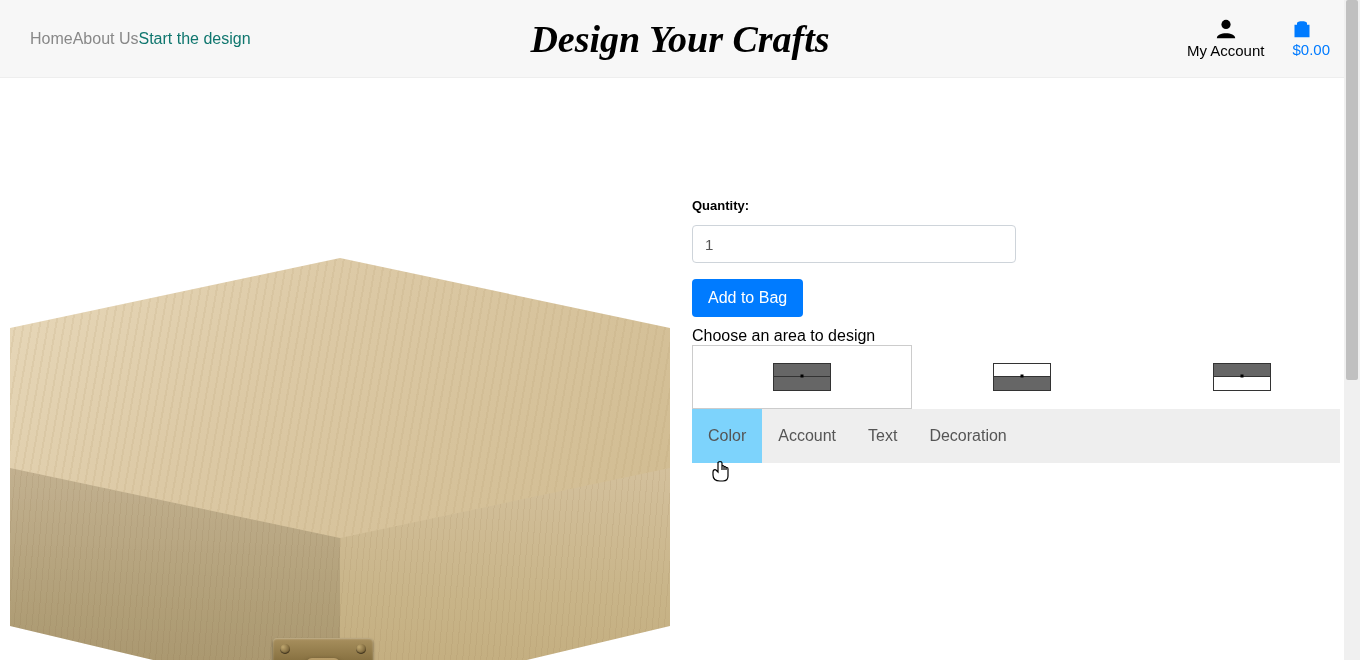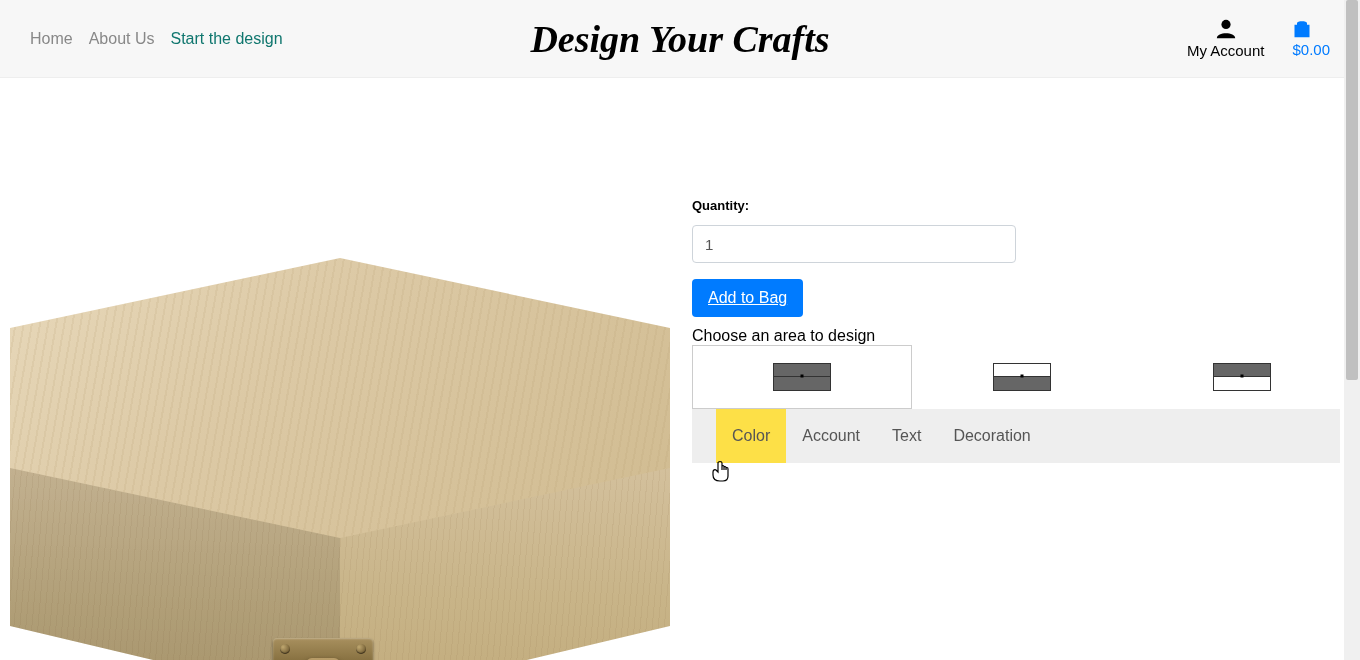--- a/index.html
+++ b/index.html
@@ -17,21 +17,20 @@
     .header {
       height: 78px;
       background: #f7f7f7;
       display: flex;
       align-items: center;
       padding: 0 30px;
       border-bottom: 1px solid #eee;
     }
     .nav {
       display: flex;
-      gap: 16px;
       align-items: center;
     }
     .nav-link {
       font-size: 16px;
       color: #888;
       cursor: pointer;
       text-decoration: none;
     }
     .nav-link.active {
       color: #0f766e;
@@ -201,21 +200,20 @@
     }
     .add-to-bag {
       background: #007bff;
       color: #fff;
       border: none;
       padding: 10px 16px;
       font-size: 16px;
       border-radius: 4px;
       cursor: pointer;
       margin-bottom: 10px;
-      text-decoration: underline;
     }
     .choose-area {
       font-size: 16px;
       display: block;
     }
     .area-options {
       display: flex;
       margin-bottom: 0;
     }
     .area-option {
@@ -268,22 +266,21 @@
       height: 54px;
     }
     .design-tab {
       padding: 18px 16px;
       font-size: 16px;
       color: #555;
       cursor: pointer;
       position: relative;
     }
     .design-tab.active {
-      background: #fde047;
-      margin-left: 24px;
+      background: #7dd3fc;
     }
     .cursor-icon {
       position: absolute;
       top: 460px;
       left: 712px;
       pointer-events: none;
     }
     .scrollbar {
       position: absolute;
       right: 0;

